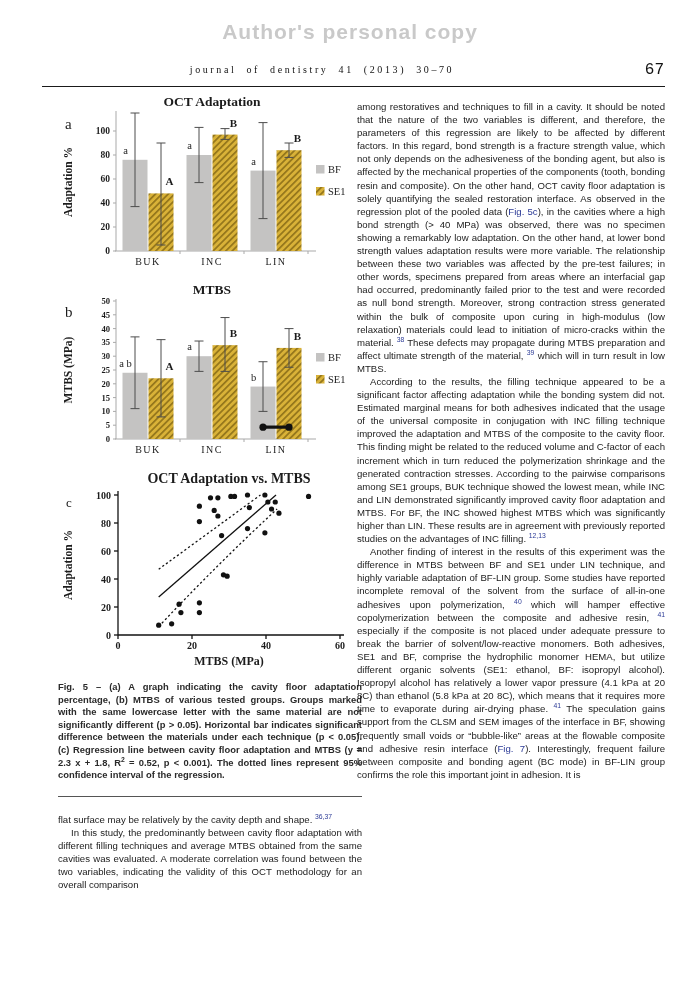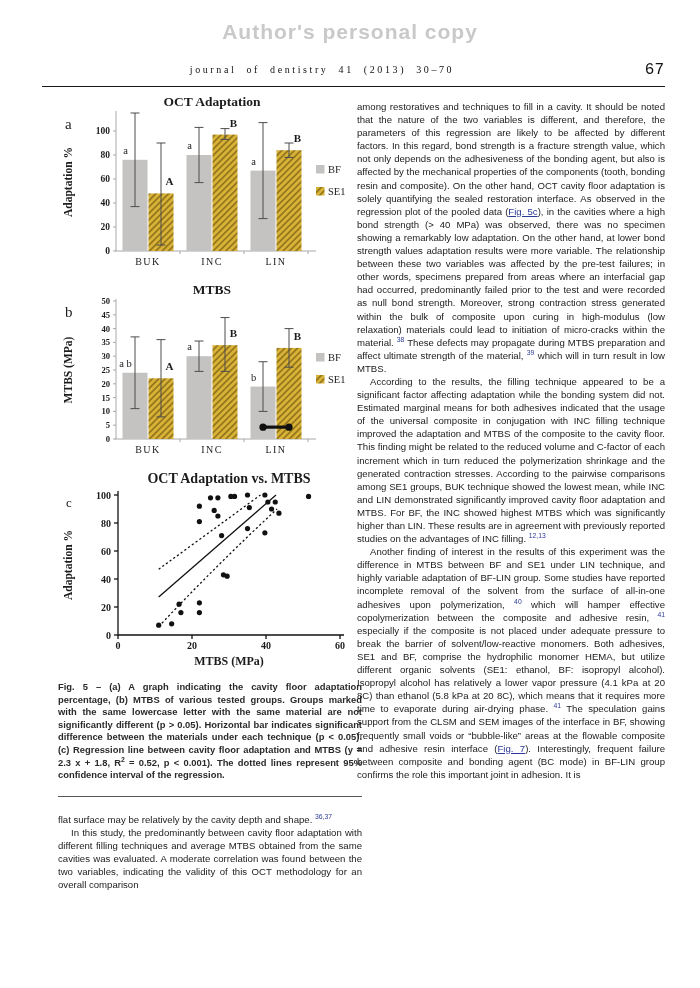--- a/index.html
+++ b/index.html
@@ -20,21 +20,21 @@
   .chart{margin:0;padding:0;display:block;}
   .chart svg{display:block;}
   .body-par{font-size:9.6px;line-height:13.1px;text-align:justify;color:#1b1b1b;margin:0;}
   .body-par.indent{text-indent:13px;}
   .caption{font-size:9.4px;line-height:12.6px;font-weight:bold;color:#2a2a2a;
        text-align:justify;margin-top:10px;}
   .caption-rule{border:none;border-top:1px solid #555;margin:14px 0 0 0;width:304px;}
   .left-body{margin-top:16px;}
   .seg-sup{vertical-align:super;font-size:6.8px;line-height:0;}
   .seg-supref{vertical-align:super;font-size:6.8px;line-height:0;color:var(--blue);}
-  .seg-ref{color:var(--blue);text-decoration:underline;}
+  .seg-ref{color:var(--blue);}
   .rc-par{margin-bottom:0;}
 </style>
 </head>
 <body>
 
 <div class="watermark">Author's personal copy</div>
 <div class="journal-line">journal of dentistry 41 (2013) 30–70</div>
 <div class="page-number">67</div>
 <div class="header-rule"></div>
 

